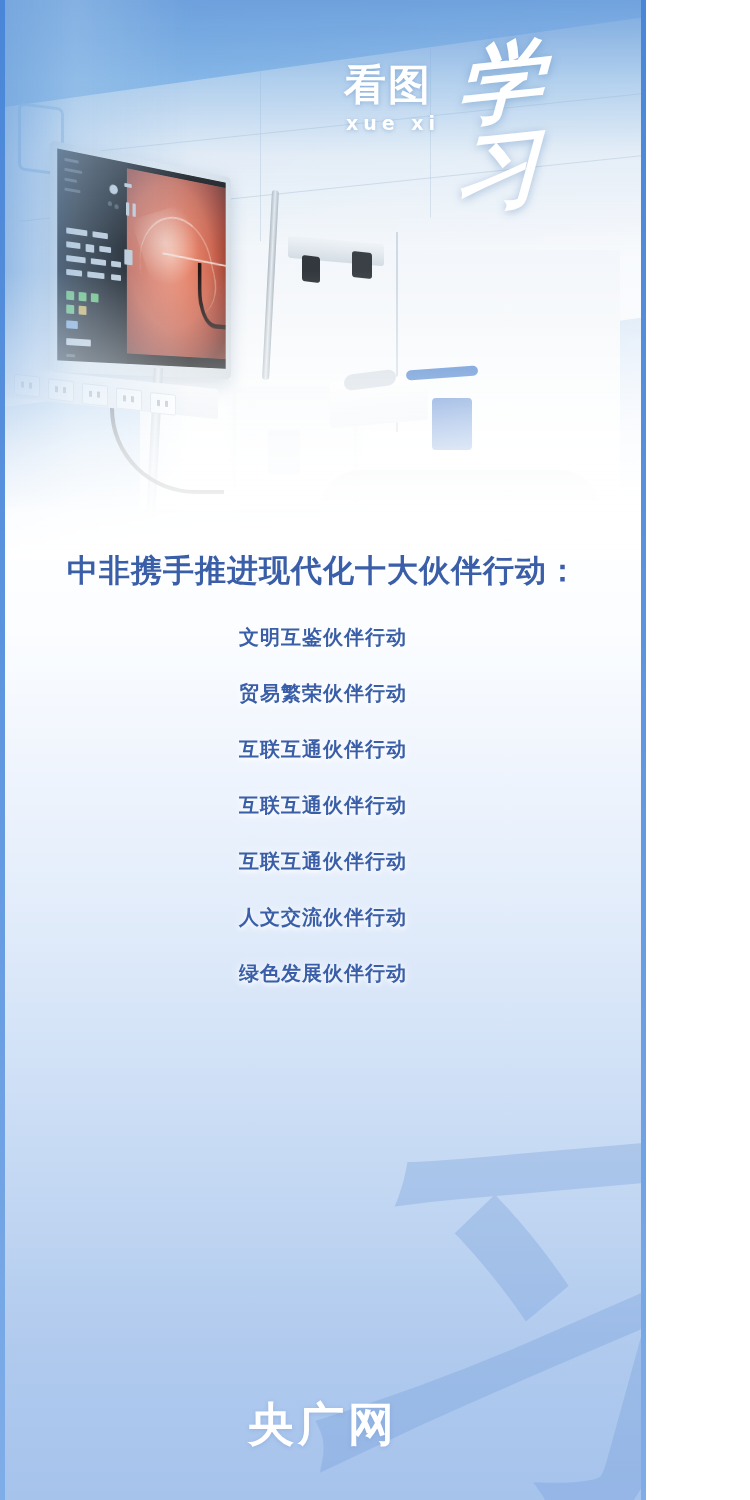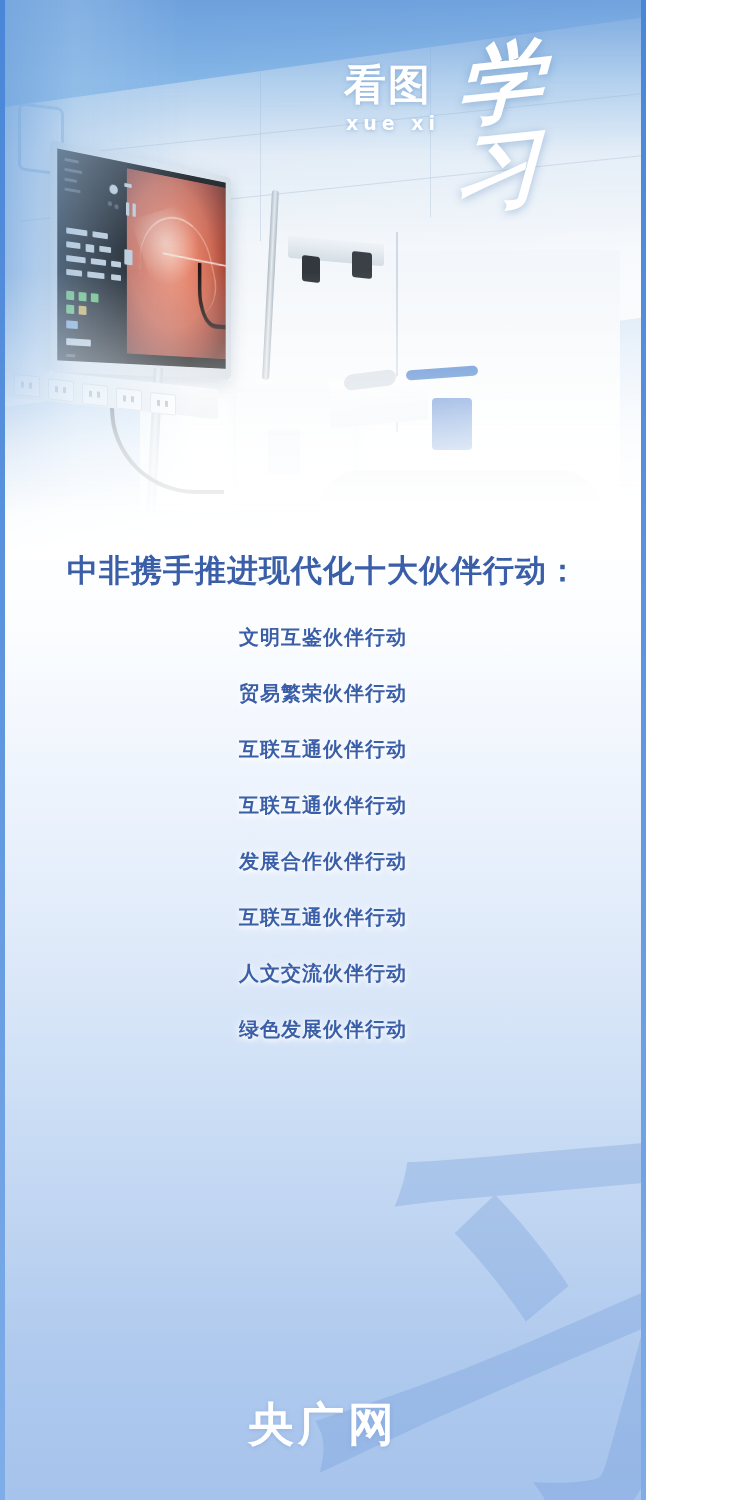--- a/index.html
+++ b/index.html
@@ -593,21 +593,20 @@
 
   <div class="watermark">习</div>
 
   <div class="content">
     <h1 class="headline">中非携手推进现代化十大伙伴行动：</h1>
     <ul class="action-list">
       <li class="action-item">文明互鉴伙伴行动</li>
       <li class="action-item">贸易繁荣伙伴行动</li>
       <li class="action-item">互联互通伙伴行动</li>
       <li class="action-item">互联互通伙伴行动</li>
-      <li class="action-item">发展合作伙伴行动</li>
       <li class="action-item">互联互通伙伴行动</li>
       <li class="action-item">人文交流伙伴行动</li>
       <li class="action-item">绿色发展伙伴行动</li>
     </ul>
   </div>
 
   <div class="footer">
     <div class="footer-logo">央广网</div>
   </div>
 

